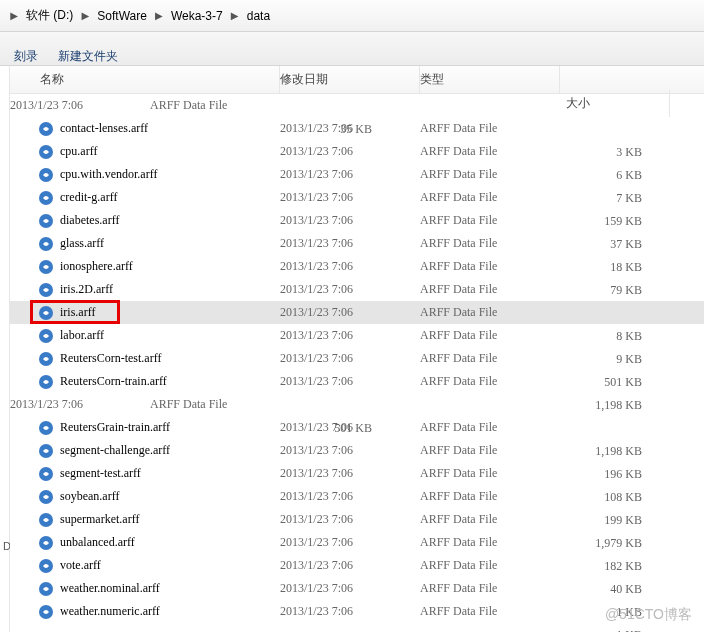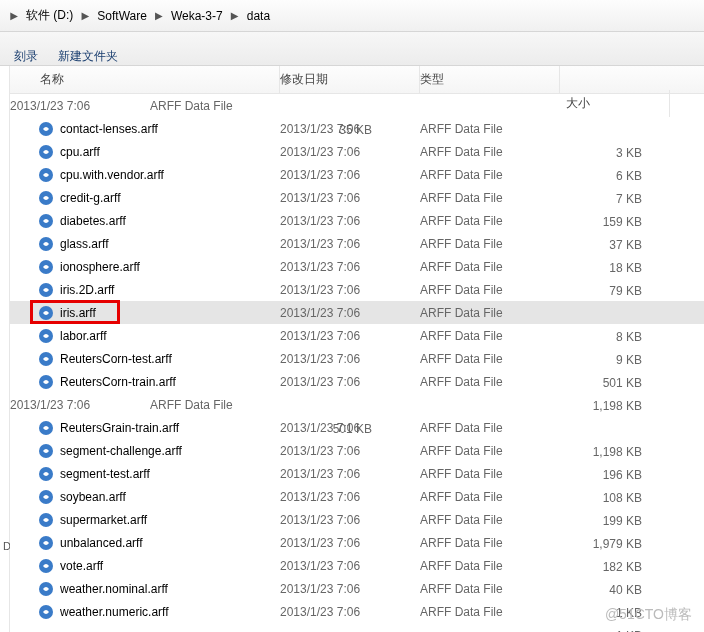--- a/index.html
+++ b/index.html
@@ -60,20 +60,21 @@
       left: -8px;
       font-size: 11px;
       color: #555;
       white-space: nowrap;
       overflow: hidden;
       width: 18px;
     }
     .file-list {
       flex: 1;
       overflow-y: auto;
+      font-family: Liberation Serif, serif;
     }
     .header-row {
       display: flex;
       height: 28px;
       border-bottom: 1px solid #e6e6e6;
       background: linear-gradient(#fdfdfd, #f5f5f5);
       align-items: center;
       color: #444;
     }
     .col-name { width: 270px; padding-left: 30px; }

